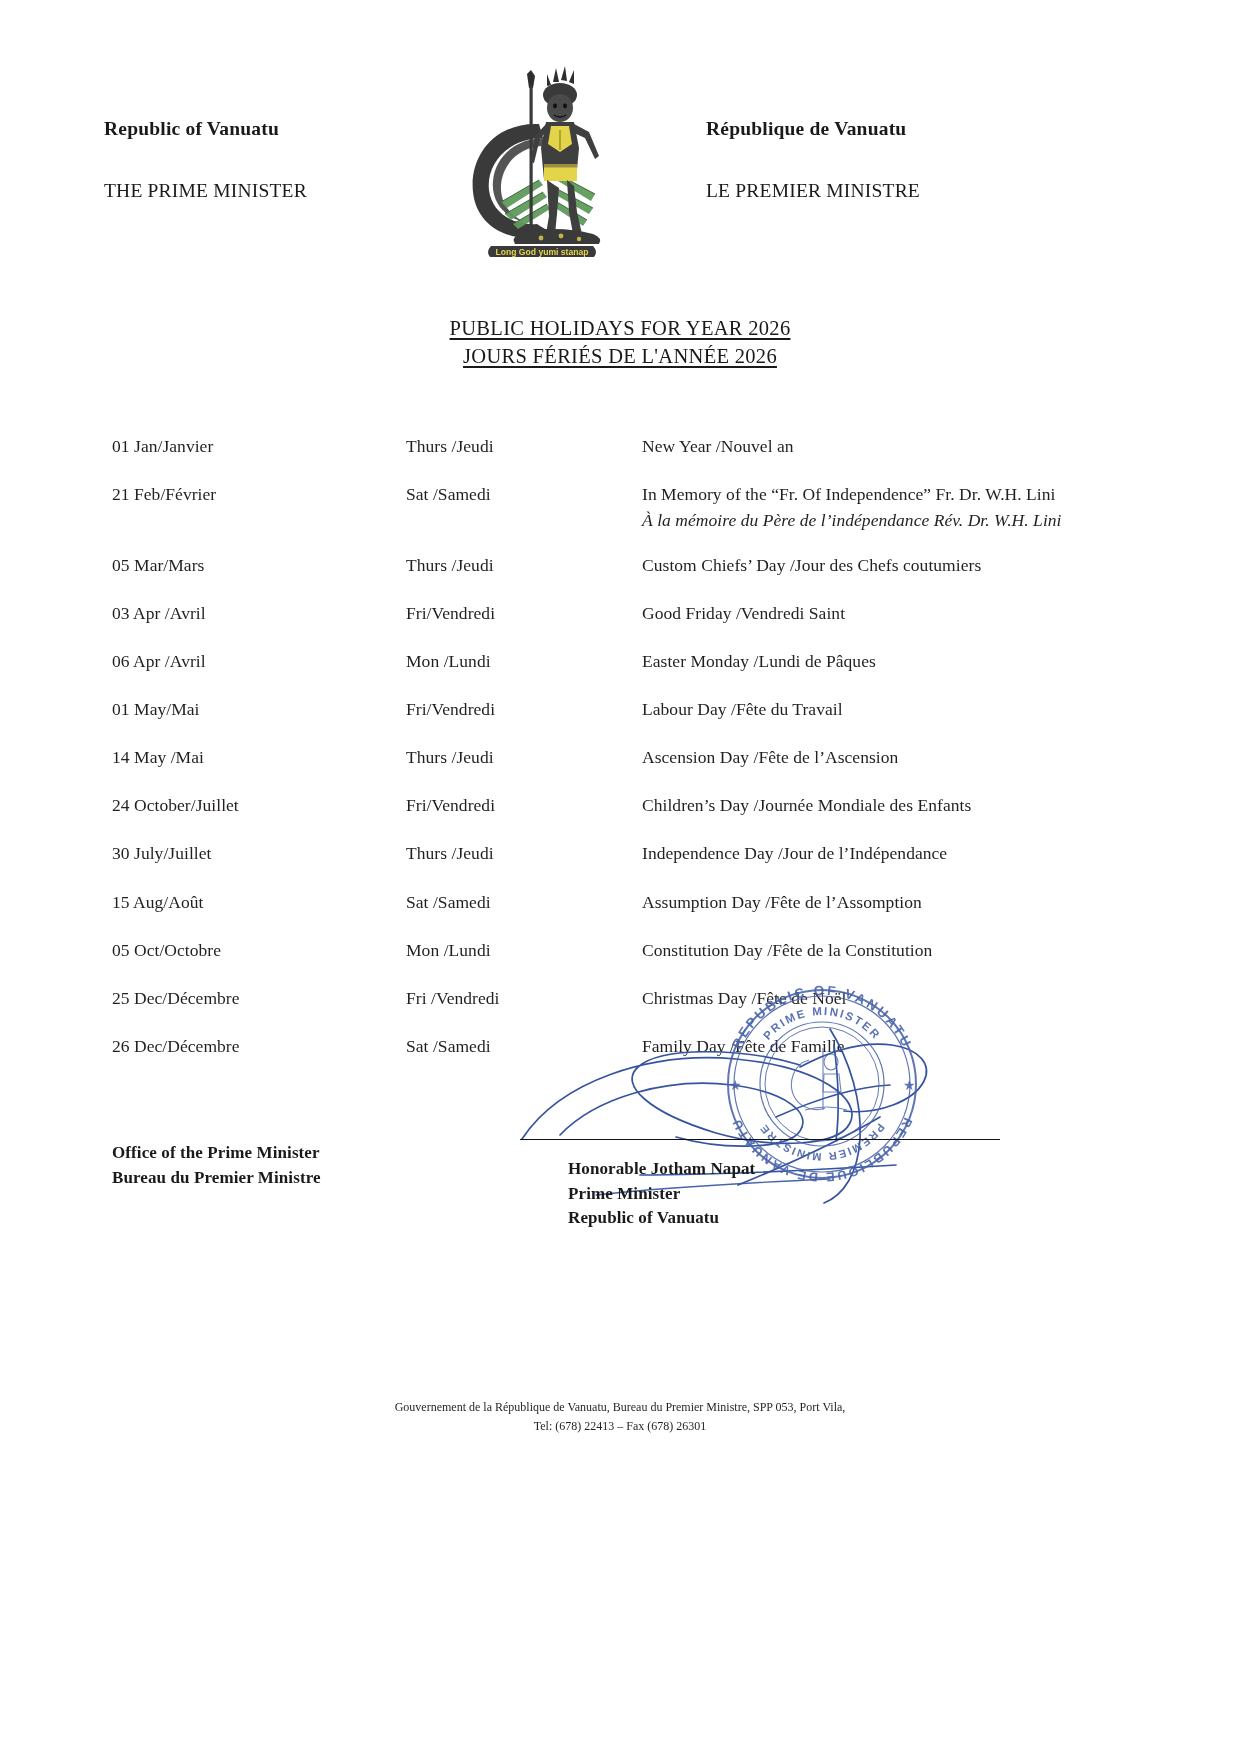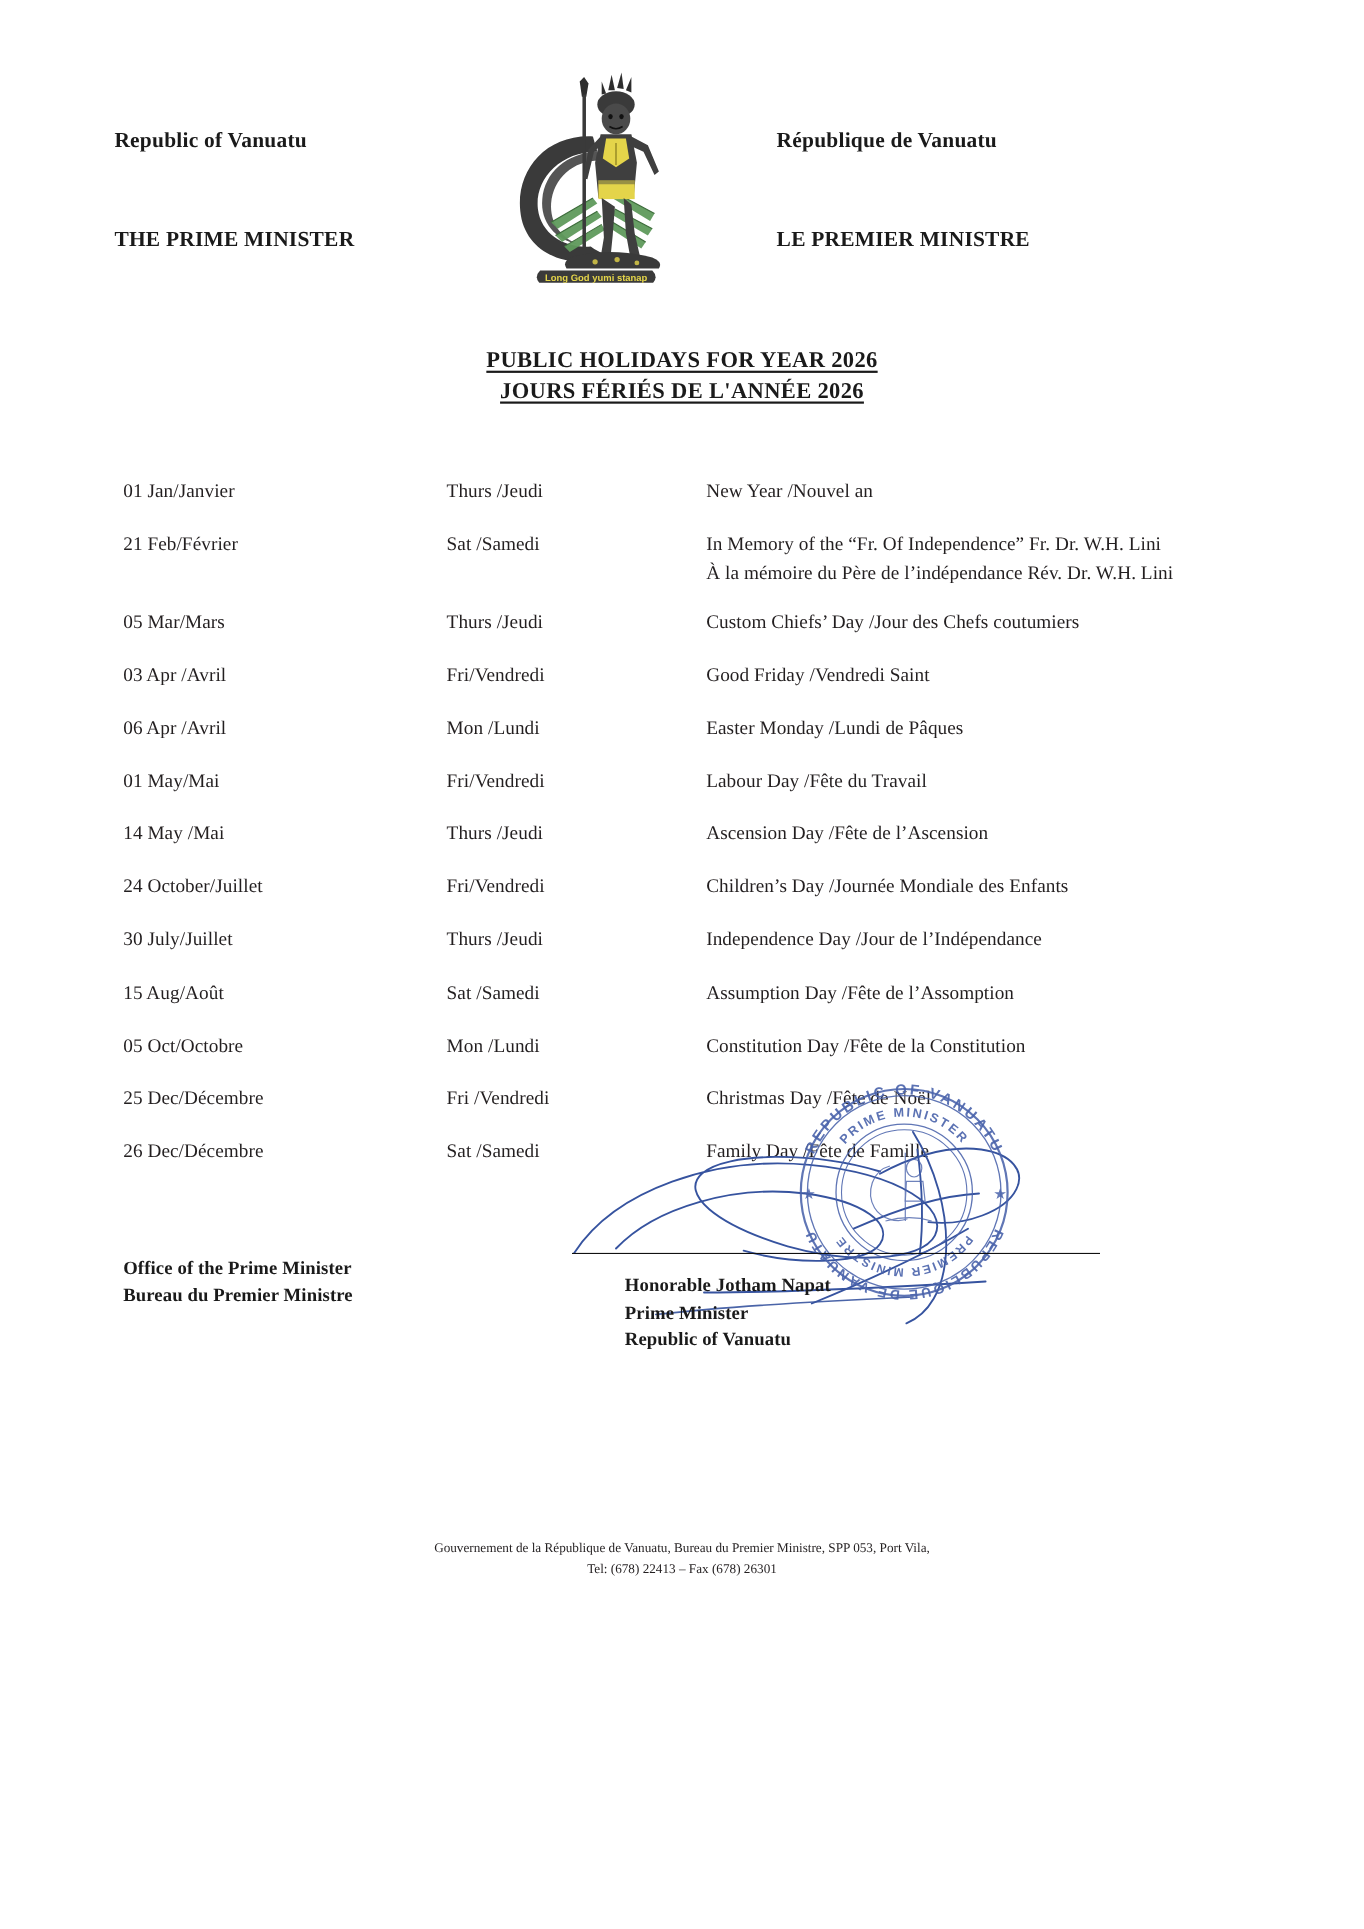--- a/index.html
+++ b/index.html
@@ -12,48 +12,48 @@
     position:relative;
     overflow:hidden;
   }
   .page { position:relative; width:1240px; height:1754px; }
 
   
   .header { position:relative; height:270px; }
   .hdr-left  { position:absolute; left:104px;  top:118px; width:350px; }
   .hdr-right { position:absolute; left:706px;  top:118px; width:360px; }
   .hdr-line1 { font-size:19.5px; font-weight:bold; letter-spacing:.2px; white-space:nowrap;}
-  .hdr-line2 { font-size:19.5px; font-weight:bold; letter-spacing:.2px; margin-top:68px; white-space:nowrap;}
+  .hdr-line2 { font-size:19.5px; font-weight:normal; letter-spacing:.2px; margin-top:40px; white-space:nowrap;}
 
   .emblem { position:absolute; left:443px; top:52px; width:185px; height:205px; }
   .emblem svg { display:block; width:185px; height:205px; }
 
   
   .title-block { text-align:center; margin-top:44px; }
   .title-line {
-    font-size:20.5px; font-weight:bold; letter-spacing:.3px;
+    font-size:20.5px; font-weight:normal; letter-spacing:.3px;
     text-decoration:underline; text-underline-offset:3px;
     line-height:1.38;
   }
 
   
   .holidays { margin-top:62px; padding-left:112px; }
   .hrow { display:flex; align-items:flex-start; margin-bottom:21.5px;gap:36px; }
   .hrow.tall { margin-bottom:18px; }
   .c-date { width:258px; flex:0 0 258px; }
   .c-day  { width:200px; flex:0 0 200px; }
   .c-name { flex:1 1 auto; }
   .c-date, .c-day, .c-name {
     font-family:"Liberation Serif", serif;
     font-size:17.5px;
     line-height:1.52;
     color:#231f20;
     letter-spacing:.05px;
   }
-  .c-name .l2 { display:block; }
+  .c-name .l2 { display:block;font-style:italic; }
 
   
   .sig-area { position:relative; margin-top:70px; height:210px; }
   .sig-ink { position:absolute; left:500px; top:-140px; width:560px; height:270px; pointer-events:none; }
   .stamp   { position:absolute; left:705px; top:-165px; width:235px; height:235px; pointer-events:none; }
   .sig-rule{ position:absolute; left:520px; top:10px; width:480px; height:0; border-top:1.4px solid #111; }
 
   .office-block { position:absolute; left:112px; top:12px; }
   .signer-block { position:absolute; left:568px; top:28px; }
   .bold-sm { font-size:17px; font-weight:bold; line-height:1.42; letter-spacing:.1px; white-space:nowrap; }

